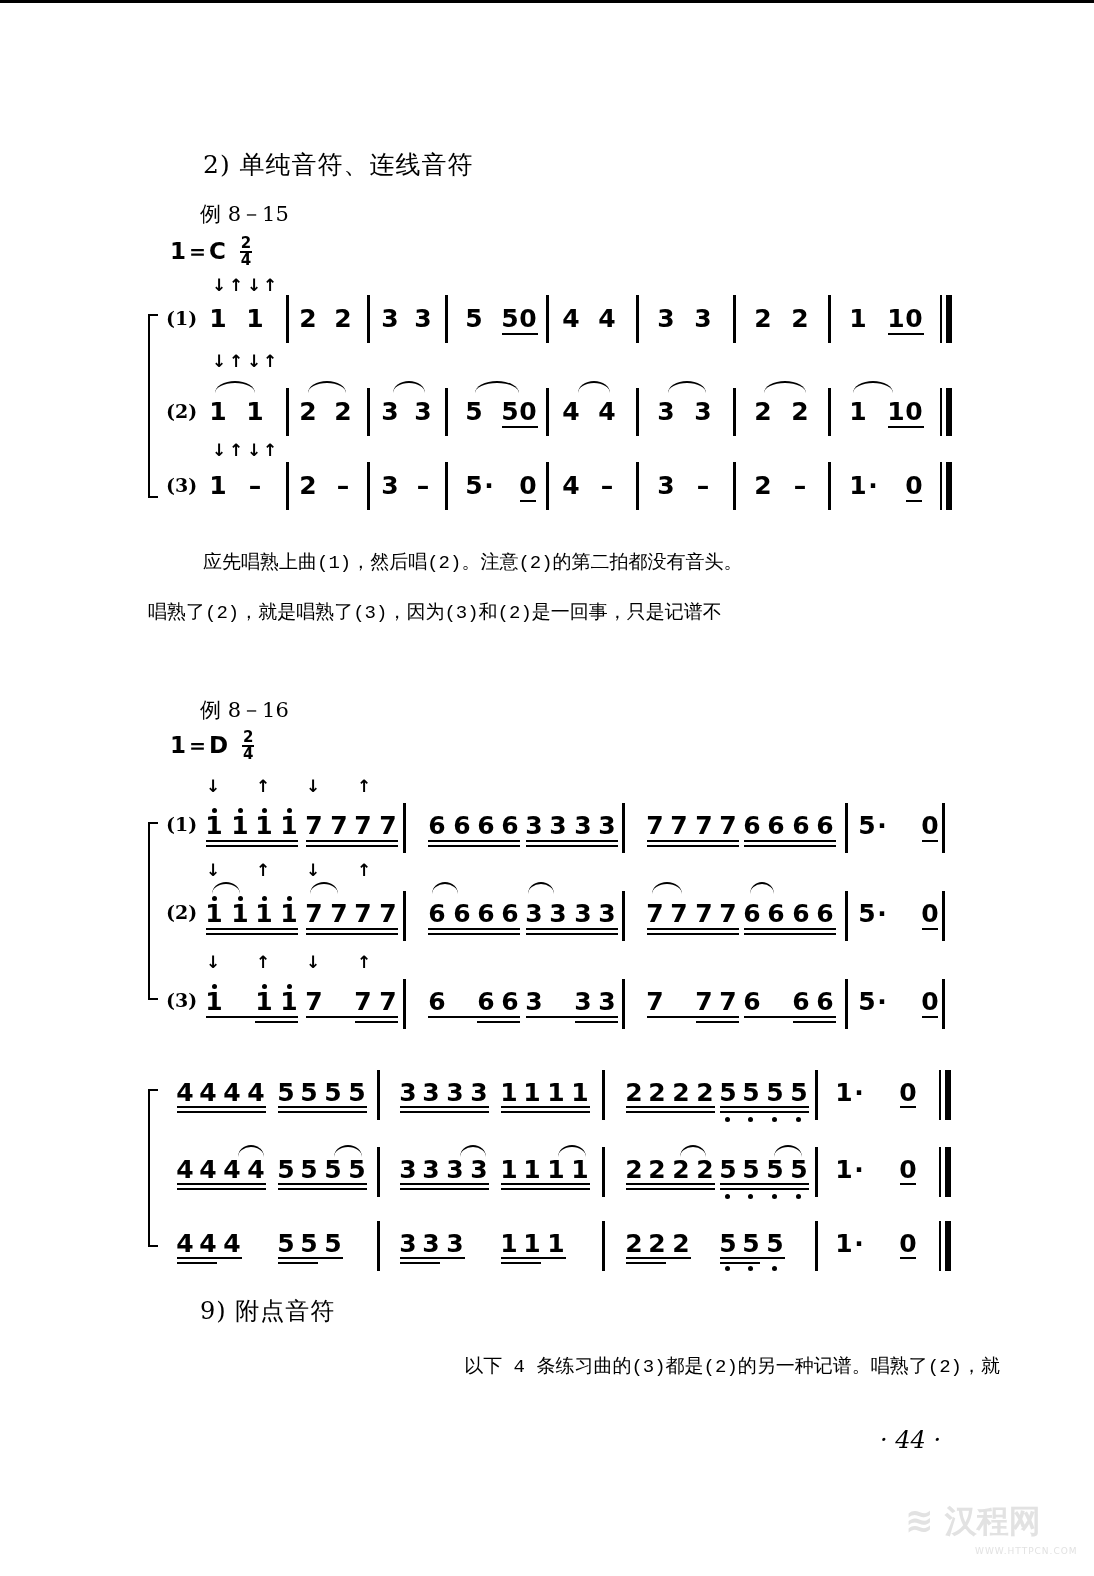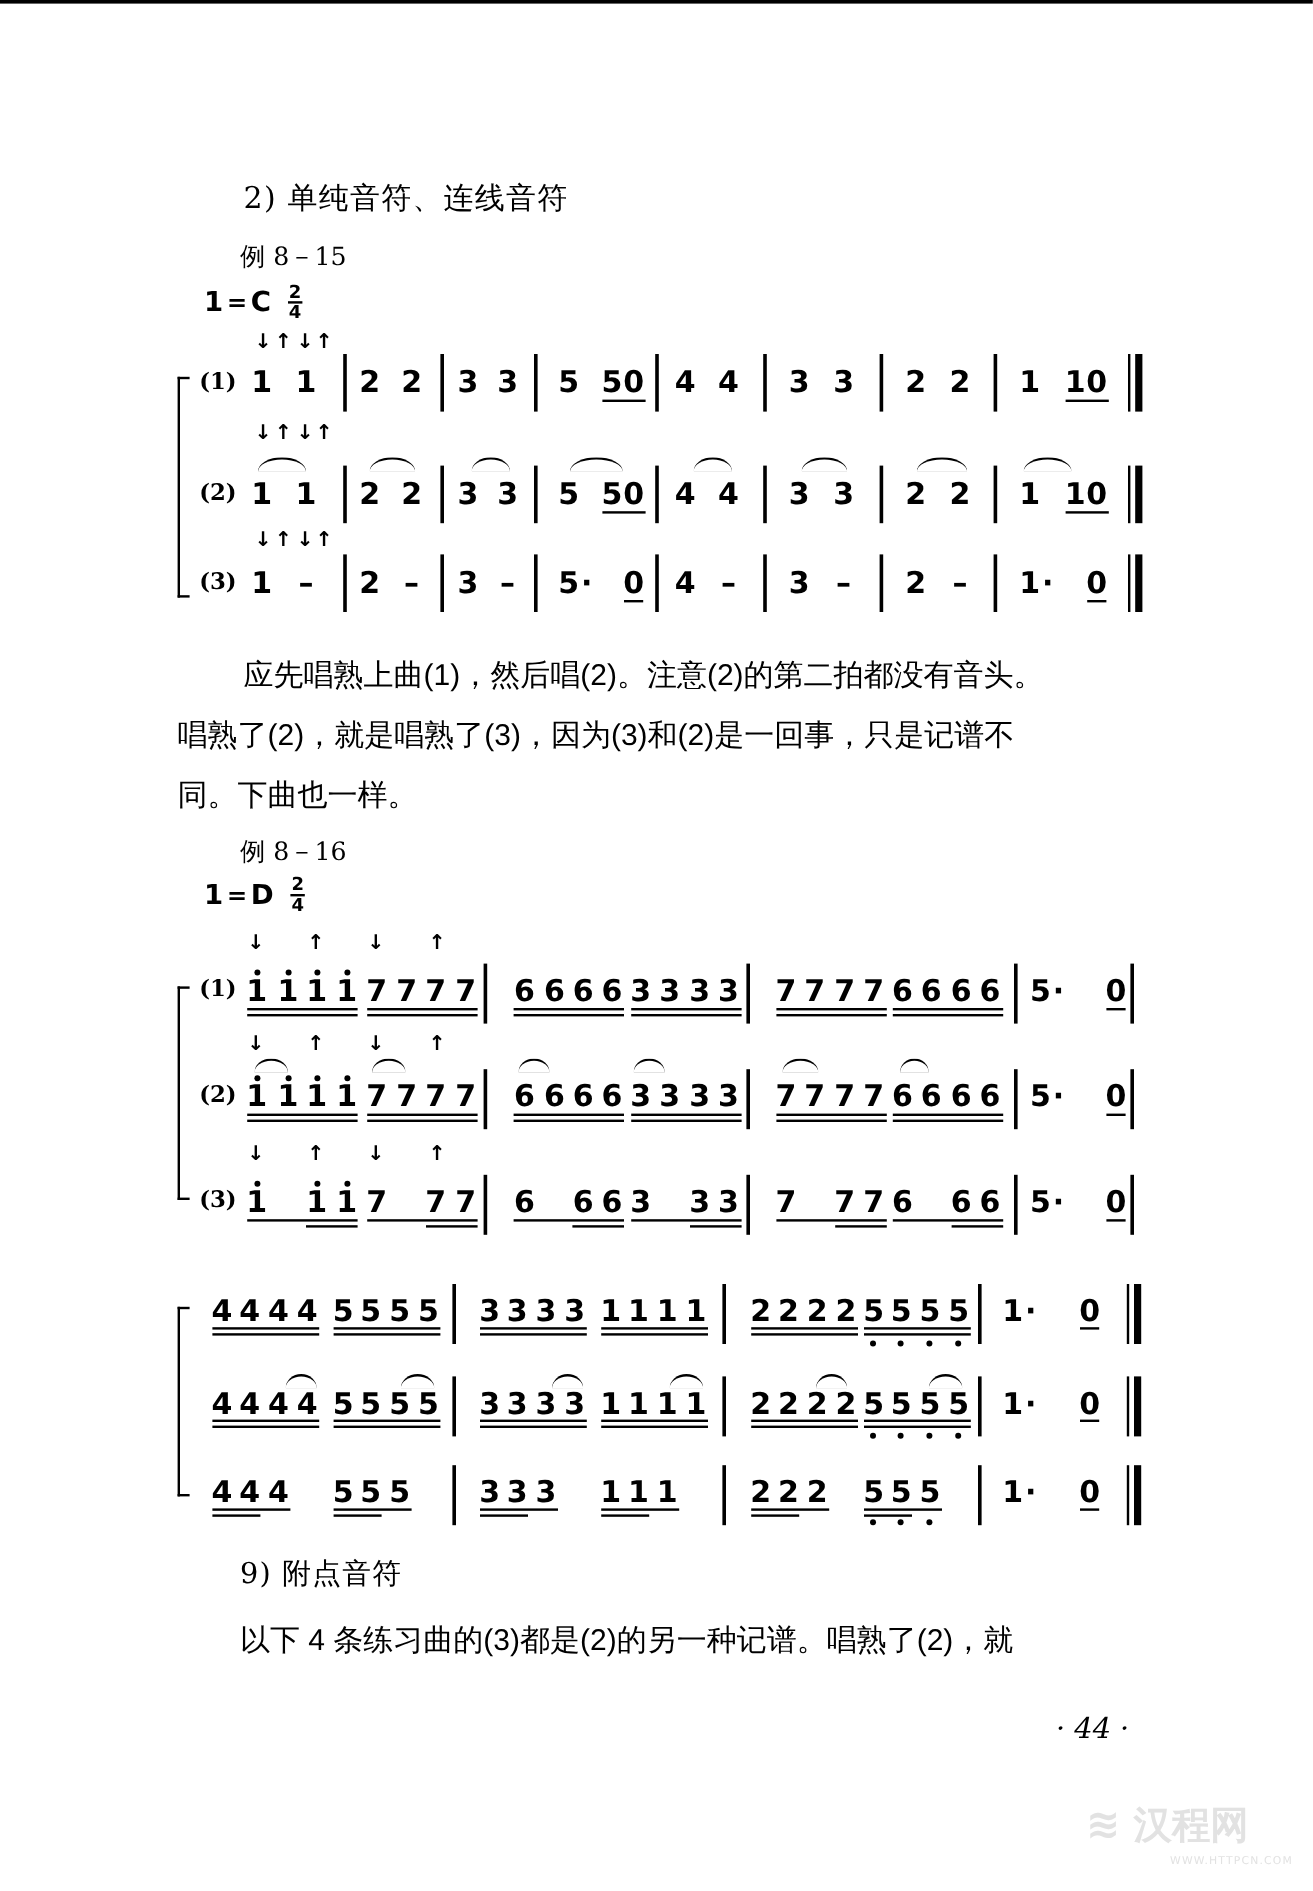--- a/index.html
+++ b/index.html
@@ -7,21 +7,21 @@
     width: 1094px; height: 1576px; background: #ffffff; position: relative; overflow: hidden;
     font-family: "DejaVu Serif", serif; color: #000;
   }
   .topline { position: absolute; left: 0; top: 0; width: 1094px; height: 3px; background: #000; }
   .abs { position: absolute; }
   .section-title { font-family: "DejaVu Serif", serif; font-size: 25px; letter-spacing: 1px; }
   .example-label { font-family: "DejaVu Serif", serif; font-size: 21px; }
   .key { font-family: "DejaVu Sans", sans-serif; font-weight: bold; font-size: 23px; display: flex; align-items: center; }
   .timesig { display: inline-flex; flex-direction: column; align-items: center; font-size: 15px; line-height: 13px; margin-left: 14px; font-weight: bold; }
   .timesig .bar { width: 12px; height: 2px; background: #000; margin: 1px 0; }
-  .para { font-family: Liberation Sans, sans-serif; font-size: 25px; line-height: 50px; width: 800px; }
+  .para { font-family: Liberation Mono, monospace; font-size: 19px; line-height: 50px; width: 800px; }
   .para .indent { display: inline-block; width: 55px; }
 
   
   .score { position: absolute; }
   .label { position: absolute; font-family: "DejaVu Serif", serif; font-weight: bold; font-size: 19px; }
   .note {
     position: absolute; font-family: "DejaVu Sans", sans-serif; font-weight: bold; font-size: 25px;
     width: 20px; text-align: center;
   }
   .barline { position: absolute; width: 3px; background: #000; }
@@ -170,21 +170,20 @@
     <span class="note" style="left:863px; top:471px;">·</span>
     <span class="note" style="left:904px; top:471px;">0</span>
     <div class="uline" style="left:906px; top:500px; width:16px;"></div>
     <div class="dblbar" style="left:940px; top:462px; height:48px;"></div>
   </div>
 </div>
 
 <div class="abs para" style="left:148px; top:538px;">
   <div><span class="indent"></span><span>应先唱熟上曲(1)，然后唱(2)。注意(2)的第二拍都没有音头。</span></div>
   <div>唱熟了(2)，就是唱熟了(3)，因为(3)和(2)是一回事，只是记谱不</div>
-  <div>同。下曲也一样。</div>
 </div>
 
 <div class="abs example-label" style="left:200px; top:696px;">例  8－16</div>
 <div class="abs key" style="left:170px; top:730px;">
   <span>1＝D</span>
   <span class="timesig">
     <span>2</span>
     <span class="bar"></span>
     <span>4</span>
   </span>
@@ -513,21 +512,21 @@
     <span class="note" style="left:834px; top:1229px;">1</span>
     <span class="note" style="left:849px; top:1229px;">·</span>
     <span class="note" style="left:898px; top:1229px;">0</span>
     <div class="uline" style="left:900px; top:1257px; width:16px;"></div>
     <div class="dblbar" style="left:939px; top:1221px; height:50px;"></div>
   </div>
 </div>
 
 <div class="abs section-title" style="left:200px; top:1295px; font-size:24px;">9) 附点音符</div>
 
-<div class="abs para" style="left:200px; top:1342px;">以下 4 条练习曲的(3)都是(2)的另一种记谱。唱熟了(2)，就</div>
+<div class="abs para" style="left:200px; top:1342px;text-align:right;">以下 4 条练习曲的(3)都是(2)的另一种记谱。唱熟了(2)，就</div>
 
 <div class="abs page-number" style="left:880px; top:1426px;">· 44 ·</div>
 
 <div class="abs watermark" style="left:905px; top:1500px; font-size:32px; font-weight:bold;">
   <span style="font-size:34px;">≋</span>
   <span>汉程网</span>
 </div>
 <div class="abs watermark" style="left:975px; top:1546px; font-size:9px; letter-spacing:1px;">WWW.HTTPCN.COM</div>
 
 </body></html>

